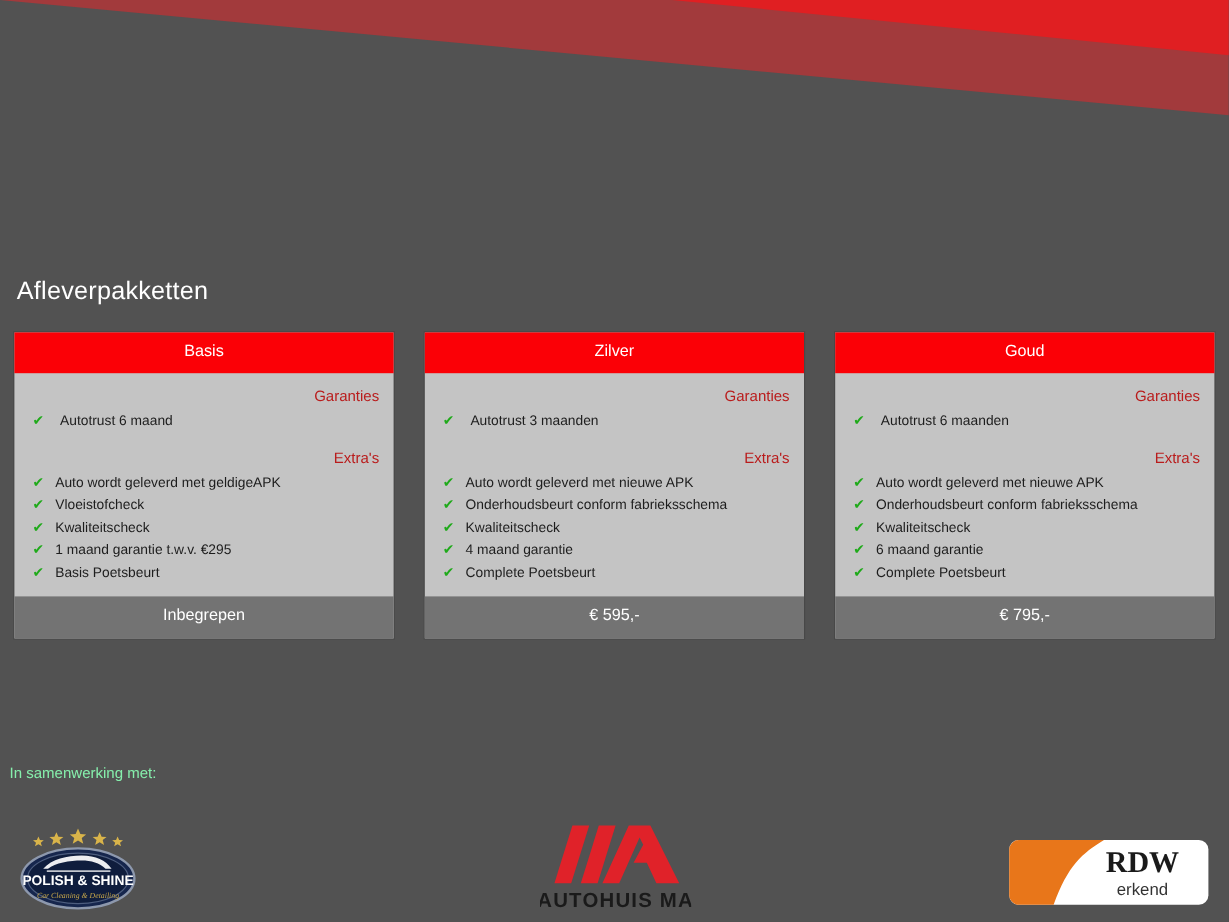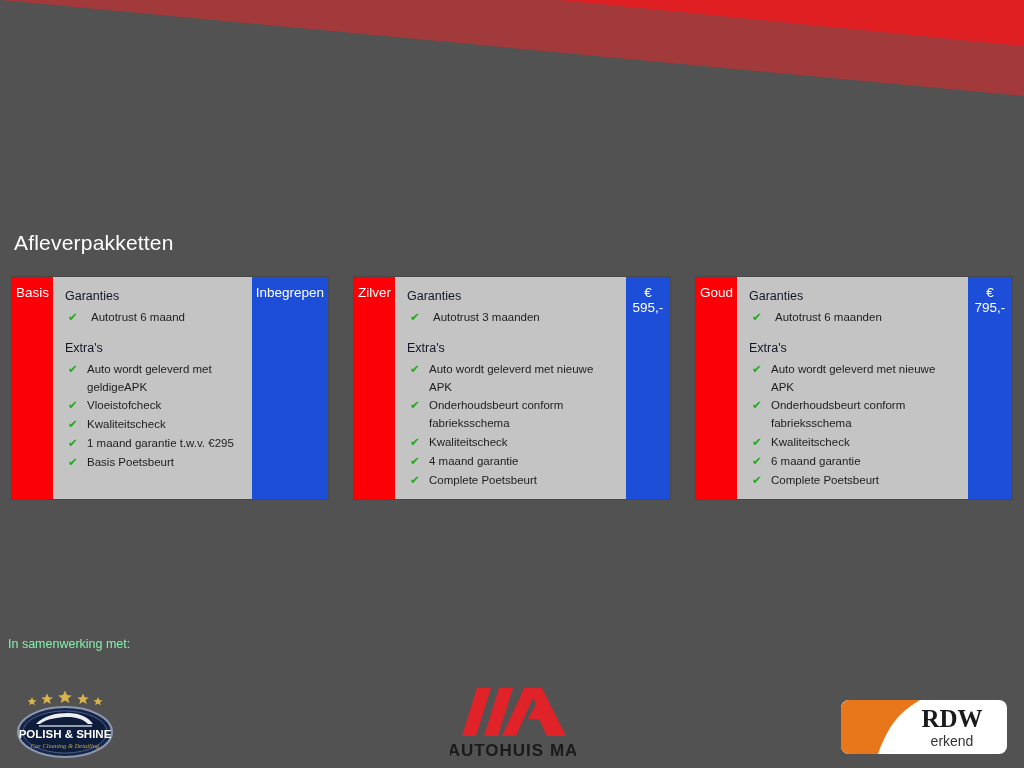--- a/index.html
+++ b/index.html
@@ -41,38 +41,39 @@
     top: 277px;
     width: 1000px;
     display: flex;
     gap: 26px;
   }
   .card {
     width: 317px;
     background: #c4c4c4;
     box-shadow: 0 0 0 1px rgba(0,0,0,.12);
     display: flex;
-    flex-direction: row;
+    flex-direction: column;
   }
   .card-header {
     background: #fb0006;
     color: #ffffff;
     text-align: center;
     font-size: 13.5px;
     padding: 9px 4px 10px;
     line-height: 1.1;
   }
   .card-body {
     padding: 10px 12px 8px 12px;
     flex: 1 1 auto;
   }
   .section-title {
     font-size: 12.5px;
-    color: #0f172a;
+    color: #b91c1c;
     margin: 2px 0 6px 0;
+    text-align: right;
   }
   .section-title.extras { margin-top: 13px; }
 
   .feature-list { list-style: none; }
   .feature-item {
     display: flex;
     align-items: flex-start;
     font-size: 11.5px;
     color: #1d1d1d;
     line-height: 1.55;
@@ -84,21 +85,21 @@
     width: 22px;
     flex: 0 0 22px;
     padding-left: 3px;
     line-height: 1.55;
   }
   .guarantee-list .feature-item { margin-bottom: 2px; }
   .guarantee-list .check { width: 24px; flex: 0 0 24px; }
   .guarantee-list .feature-label { padding-left: 2px; }
 
   .card-footer {
-    background: #1d4ed8;
+    background: #737373;
     color: #ffffff;
     text-align: center;
     font-size: 13.5px;
     padding: 9px 4px 11px;
     line-height: 1.1;
   }
 
   
   #partners-label {
     position: absolute;

